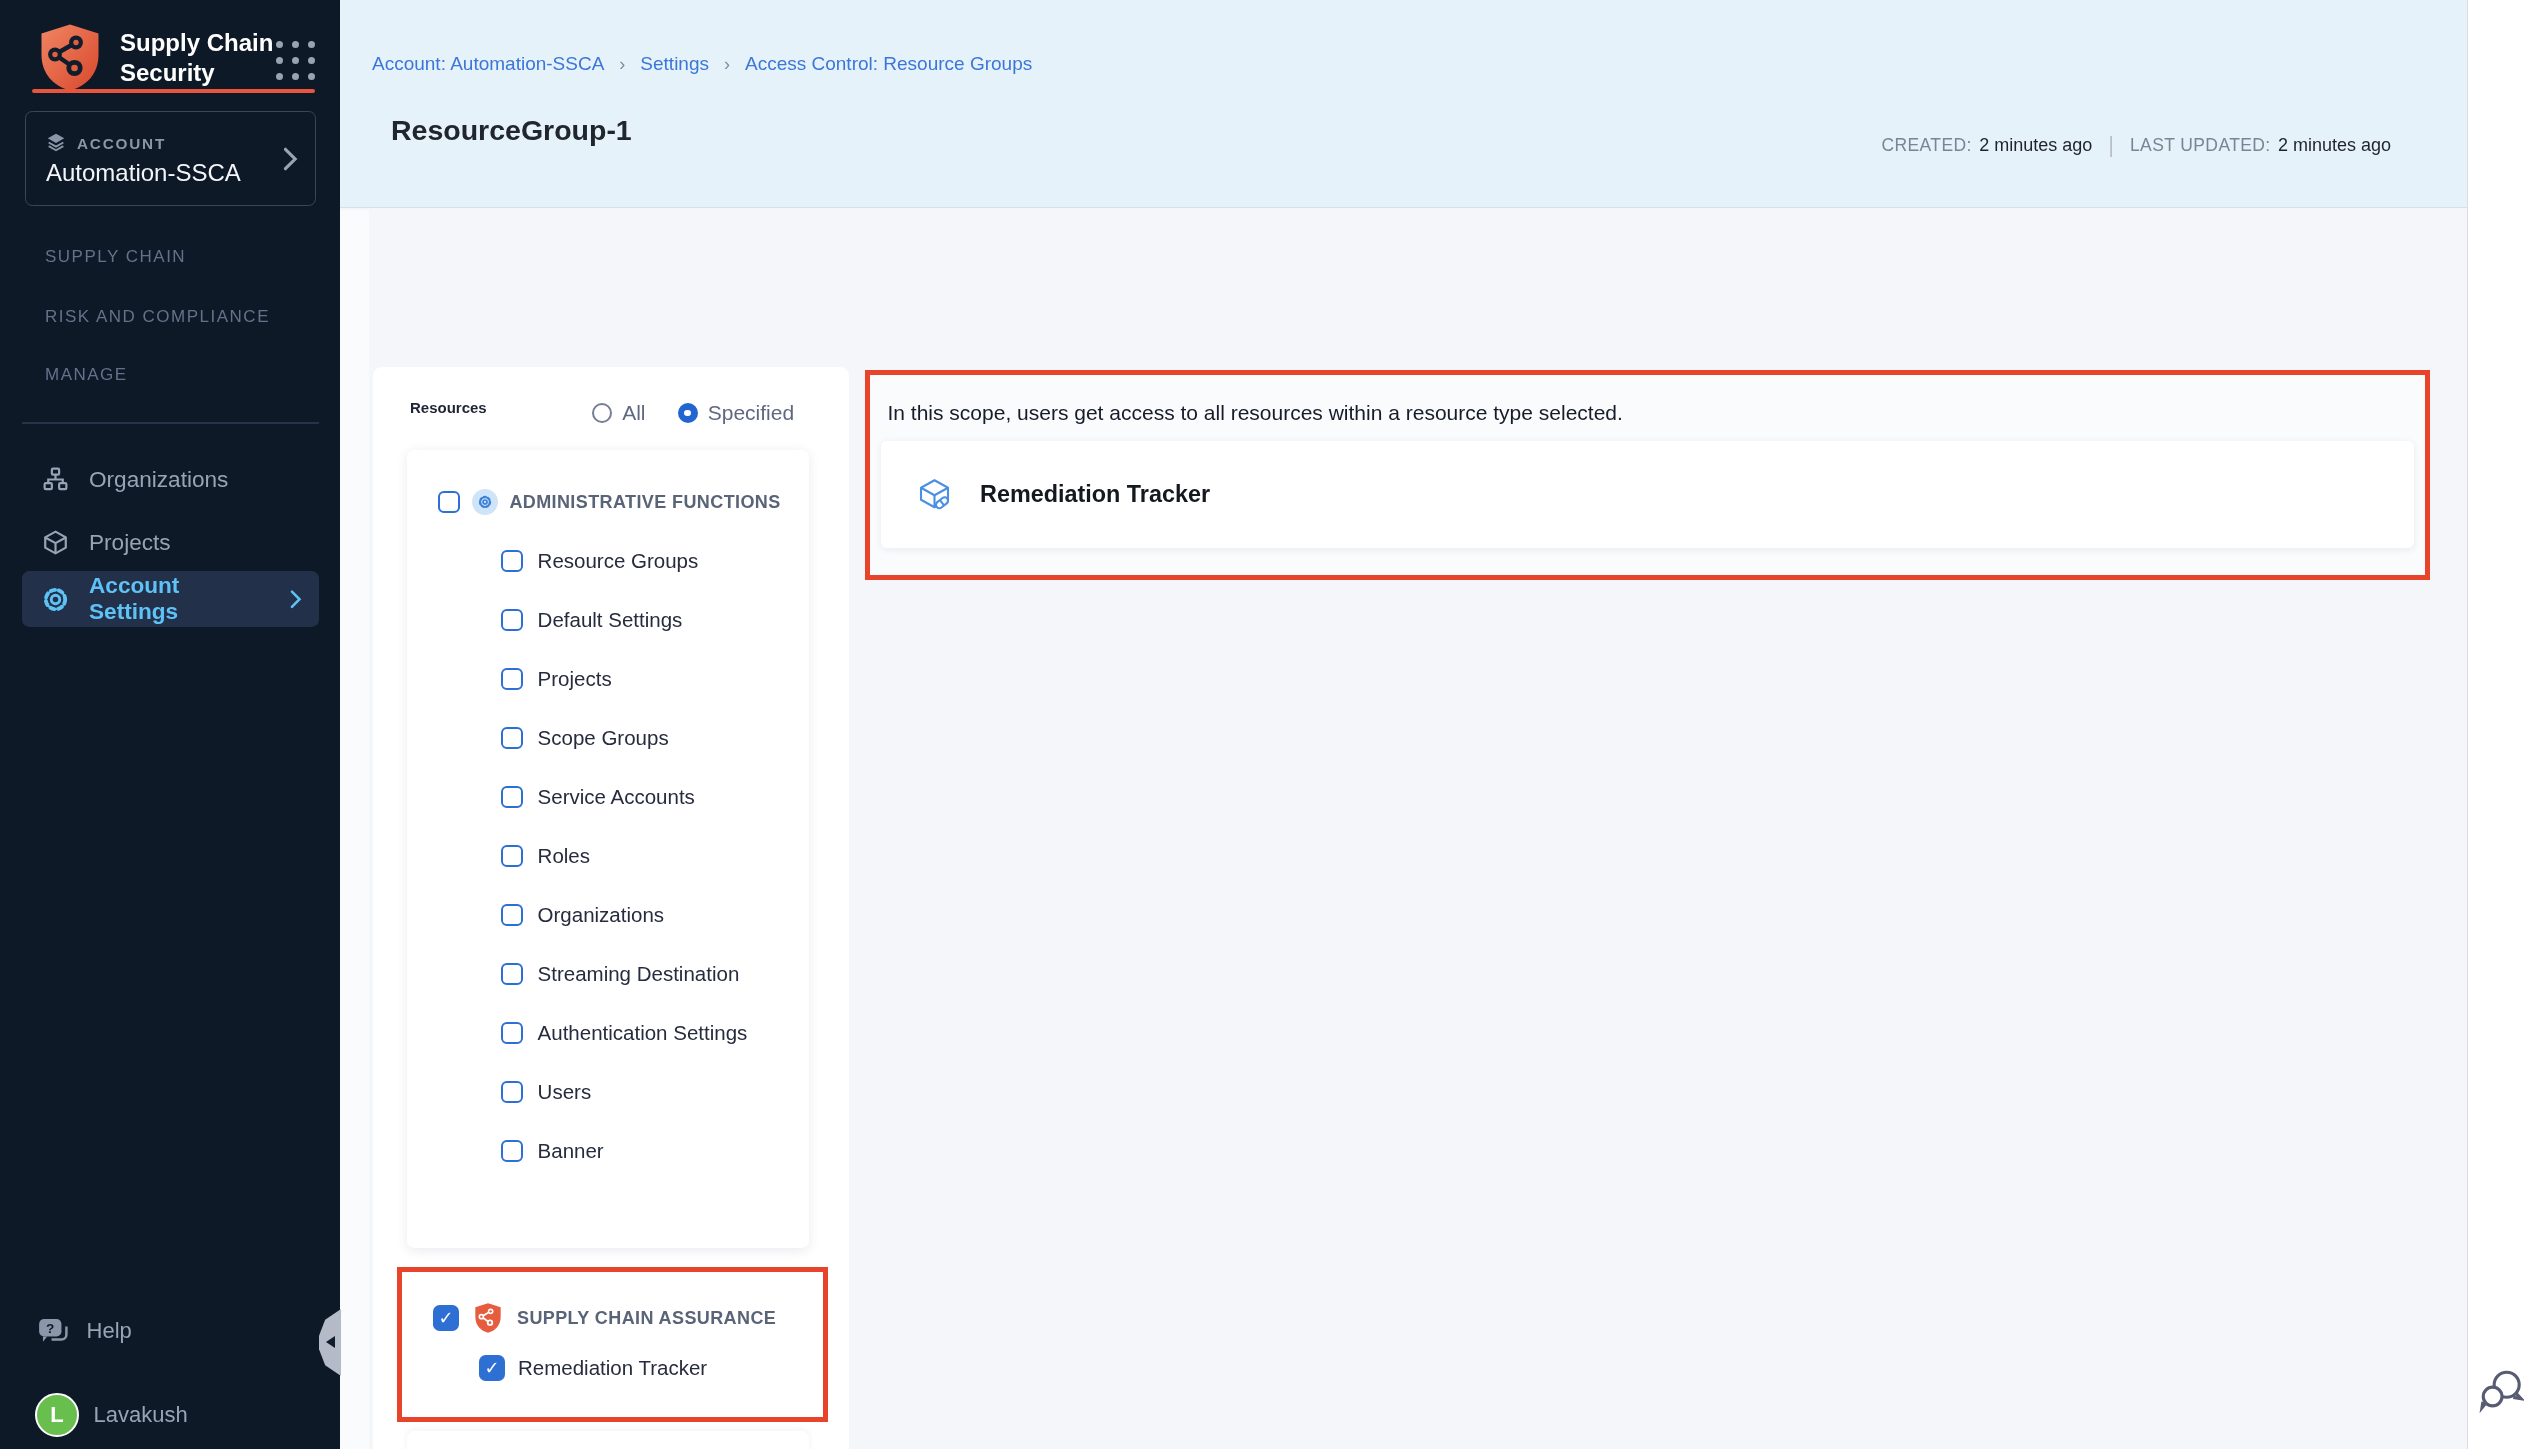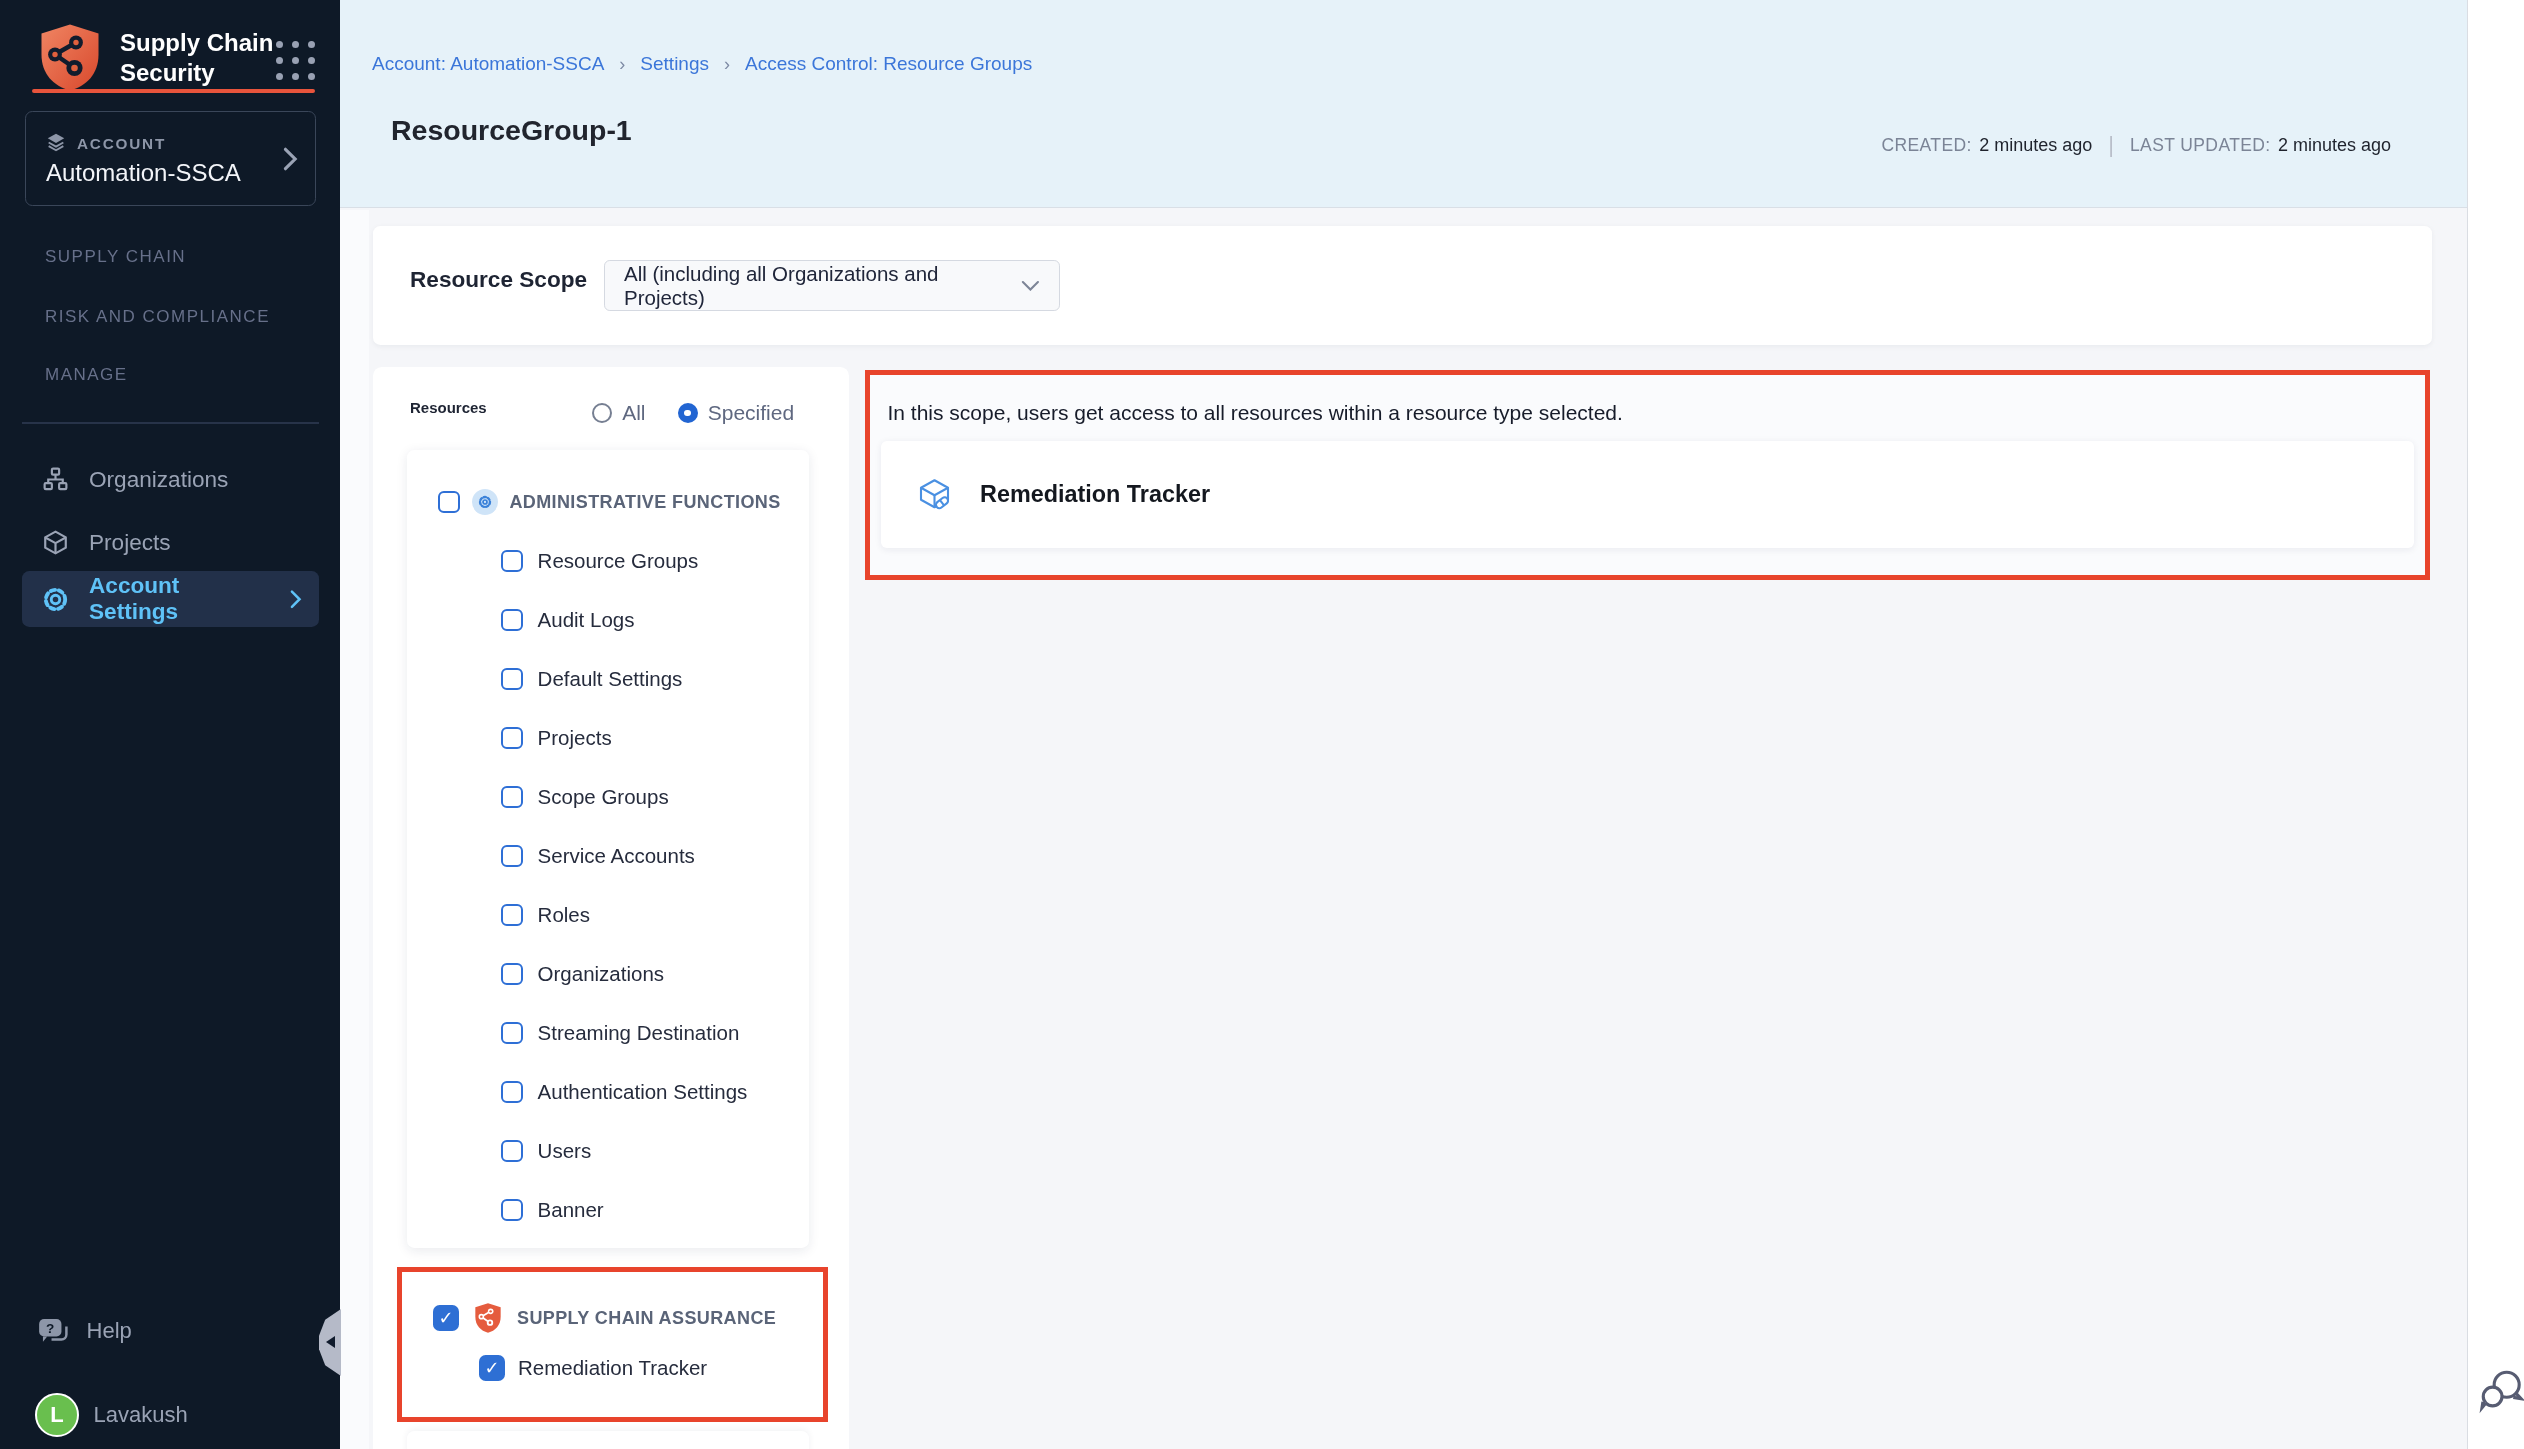--- a/index.html
+++ b/index.html
@@ -196,29 +196,20 @@
       <span class="meta-value">2 minutes ago</span>
       <span class="meta-sep">|</span>
       <span class="meta-label">LAST UPDATED:</span>
       <span class="meta-value">2 minutes ago</span>
     </div>
   </header>
 
   <div class="left-gutter"></div>
   <div class="right-gutter"></div>
 
-  <section class="scope-card">
-    <span class="scope-label">Resource Scope</span>
-    <div class="scope-select">
-      <span>All (including all Organizations and Projects)</span>
-      <svg class="dd-chevron" viewBox="0 0 20 12">
-        <path d="M2 2 l8 8 8-8" stroke="#7d8597" stroke-width="2.2" fill="none" stroke-linecap="round"></path>
-      </svg>
-    </div>
-  </section>
 
   <section class="res-panel">
     <span class="res-title">Resources</span>
     <div class="radio-row">
       <span class="radio-opt">
         <span class="radio"></span>
         <span>All</span>
       </span>
       <span class="radio-opt">
         <span class="radio sel"></span>
@@ -233,24 +224,20 @@
           <svg width="16" height="16" viewBox="0 0 24 24" fill="none" stroke="#3b82d9">
             <circle cx="12" cy="12" r="7.4" stroke-width="3.6" stroke-dasharray="3.4 3" stroke-linecap="round"></circle>
             <circle cx="12" cy="12" r="3" stroke-width="2.6"></circle>
           </svg>
         </span>
         <span class="group-label">ADMINISTRATIVE FUNCTIONS</span>
       </div>
       <div class="item-row first">
           <span class="cb"></span>
           <span class="item-label">Resource Groups</span>
-        </div>
-      <div class="item-row">
-          <span class="cb"></span>
-          <span class="item-label">Audit Logs</span>
         </div>
       <div class="item-row">
           <span class="cb"></span>
           <span class="item-label">Default Settings</span>
         </div>
       <div class="item-row">
           <span class="cb"></span>
           <span class="item-label">Projects</span>
         </div>
       <div class="item-row">

